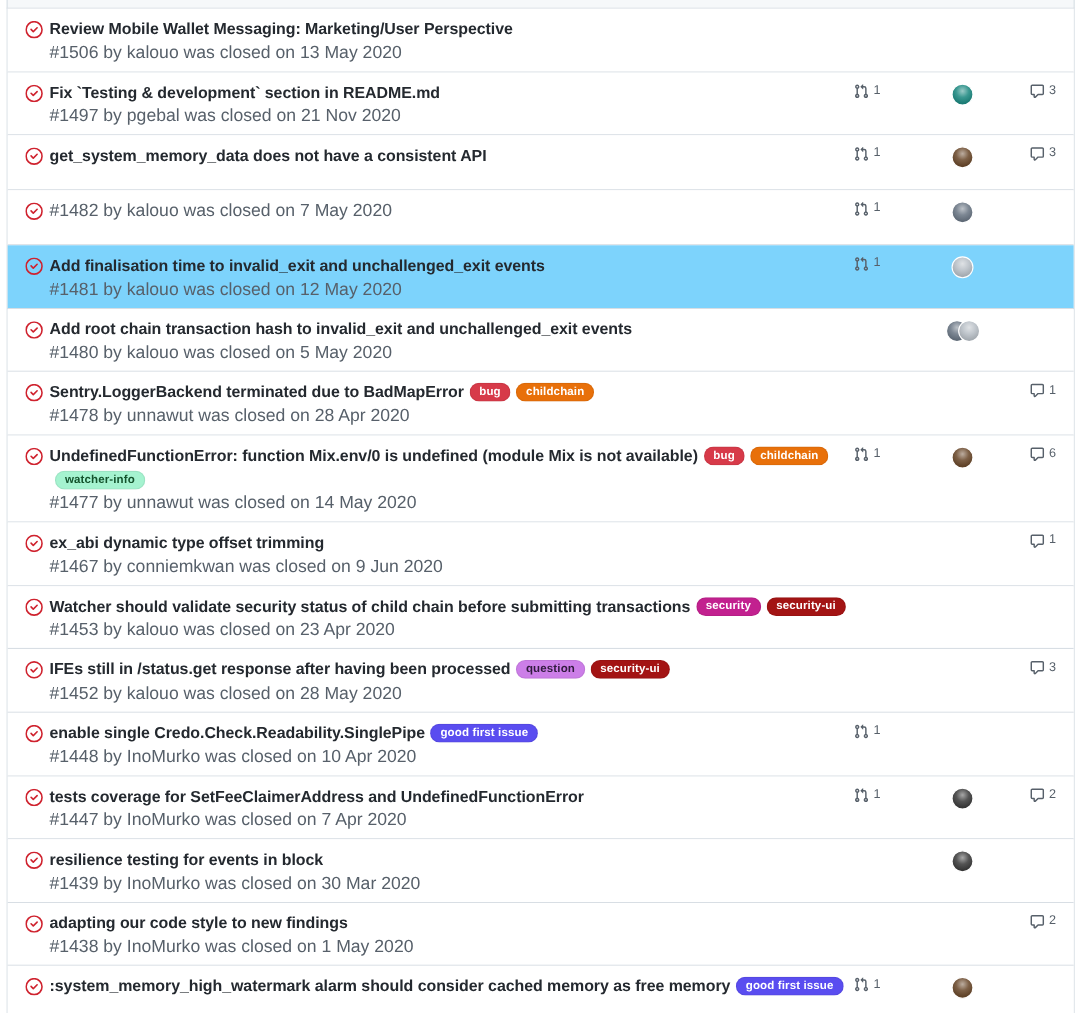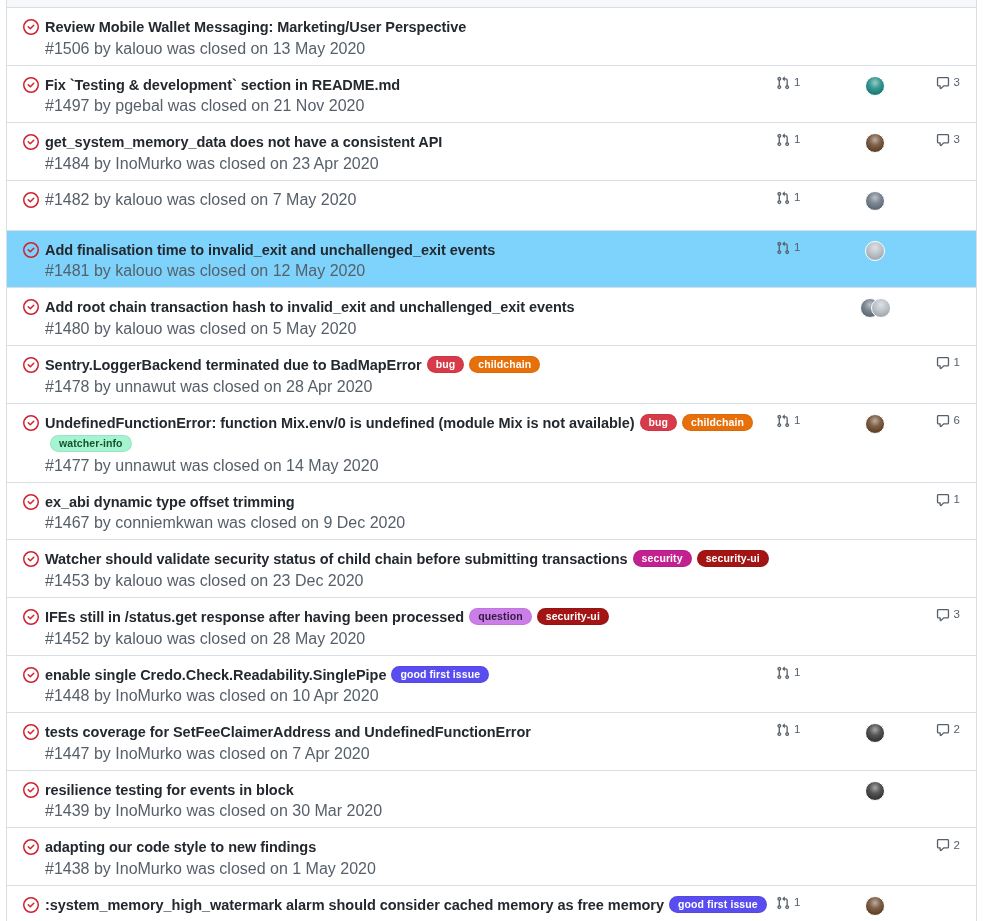--- a/index.html
+++ b/index.html
@@ -204,21 +204,20 @@
         <div class="state-cell">
           <span>
             <svg class="icon-svg" width="16" height="16" viewBox="0 0 16 16" aria-hidden="true">
               <path fill="#cf222e" d="M11.28 6.78a.75.75 0 00-1.06-1.06L7.25 8.69 5.78 7.22a.75.75 0 00-1.06 1.06l2 2a.75.75 0 001.06 0l3.5-3.5z"></path>
               <path fill="#cf222e" d="M16 8A8 8 0 110 8a8 8 0 0116 0zm-1.5 0a6.5 6.5 0 10-13 0 6.5 6.5 0 0013 0z"></path>
             </svg>
           </span>
         </div>
         <div class="main-cell">
           <div class="title-line"><a class="issue-title" href="#">get_system_memory_data does not have a consistent API</a></div>
-          <div class="meta-line">#1484 by InoMurko was closed on 23 Apr 2020</div>
         </div>
         <div class="pr-cell">
           <span>
             <svg class="icon-svg" width="14" height="14" viewBox="0 0 16 16" aria-hidden="true">
               <path fill="#57606a" d="M7.177 3.073L9.573.677A.25.25 0 0110 .854v4.792a.25.25 0 01-.427.177L7.177 3.427a.25.25 0 010-.354zM3.75 2.5a.75.75 0 100 1.5.75.75 0 000-1.5zm-2.25.75a2.25 2.25 0 113 2.122v5.256a2.251 2.251 0 11-1.5 0V5.372A2.25 2.25 0 011.5 3.25zM11 2.5h-1V4h1a1 1 0 011 1v5.628a2.251 2.251 0 101.5 0V5A2.5 2.5 0 0011 2.5zm1 10.25a.75.75 0 111.5 0 .75.75 0 01-1.5 0zM3.75 12a.75.75 0 100 1.5.75.75 0 000-1.5z"></path>
             </svg>
           </span>
           <span class="cnt">1</span>
         </div>
         <div class="avatar-cell">
@@ -375,21 +374,21 @@
         <div class="state-cell">
           <span>
             <svg class="icon-svg" width="16" height="16" viewBox="0 0 16 16" aria-hidden="true">
               <path fill="#cf222e" d="M11.28 6.78a.75.75 0 00-1.06-1.06L7.25 8.69 5.78 7.22a.75.75 0 00-1.06 1.06l2 2a.75.75 0 001.06 0l3.5-3.5z"></path>
               <path fill="#cf222e" d="M16 8A8 8 0 110 8a8 8 0 0116 0zm-1.5 0a6.5 6.5 0 10-13 0 6.5 6.5 0 0013 0z"></path>
             </svg>
           </span>
         </div>
         <div class="main-cell">
           <div class="title-line"><a class="issue-title" href="#">ex_abi dynamic type offset trimming</a></div>
-          <div class="meta-line">#1467 by conniemkwan was closed on 9 Dec 2020</div>
+          <div class="meta-line">#1467 by conniemkwan was closed on 9 Jun 2020</div>
         </div>
         <div class="pr-cell"></div>
         <div class="avatar-cell"></div>
         <div class="comment-cell">
           <span>
             <svg class="icon-svg" width="14" height="14" viewBox="0 0 16 16" aria-hidden="true">
               <path fill="#57606a" d="M2.75 2.5a.25.25 0 00-.25.25v7.5c0 .138.112.25.25.25h2a.75.75 0 01.75.75v2.19l2.72-2.72a.75.75 0 01.53-.22h4.5a.25.25 0 00.25-.25v-7.5a.25.25 0 00-.25-.25H2.75zM1 2.75C1 1.784 1.784 1 2.75 1h10.5c.966 0 1.75.784 1.75 1.75v7.5A1.75 1.75 0 0113.25 12H9.06l-2.573 2.573A1.458 1.458 0 014 13.543V12H2.75A1.75 1.75 0 011 10.25v-7.5z"></path>
             </svg>
           </span>
           <span class="cnt">1</span>
@@ -399,21 +398,21 @@
         <div class="state-cell">
           <span>
             <svg class="icon-svg" width="16" height="16" viewBox="0 0 16 16" aria-hidden="true">
               <path fill="#cf222e" d="M11.28 6.78a.75.75 0 00-1.06-1.06L7.25 8.69 5.78 7.22a.75.75 0 00-1.06 1.06l2 2a.75.75 0 001.06 0l3.5-3.5z"></path>
               <path fill="#cf222e" d="M16 8A8 8 0 110 8a8 8 0 0116 0zm-1.5 0a6.5 6.5 0 10-13 0 6.5 6.5 0 0013 0z"></path>
             </svg>
           </span>
         </div>
         <div class="main-cell">
           <div class="title-line"><a class="issue-title" href="#">Watcher should validate security status of child chain before submitting transactions</a><span class="label" style="background: rgb(194, 33, 143); color: rgb(255, 255, 255);">security</span><span class="label" style="background: rgb(163, 20, 20); color: rgb(255, 255, 255);">security-ui</span></div>
-          <div class="meta-line">#1453 by kalouo was closed on 23 Dec 2020</div>
+          <div class="meta-line">#1453 by kalouo was closed on 23 Apr 2020</div>
         </div>
         <div class="pr-cell"></div>
         <div class="avatar-cell"></div>
         <div class="comment-cell"></div>
       </div>
       <div class="issue-row">
         <div class="state-cell">
           <span>
             <svg class="icon-svg" width="16" height="16" viewBox="0 0 16 16" aria-hidden="true">
               <path fill="#cf222e" d="M11.28 6.78a.75.75 0 00-1.06-1.06L7.25 8.69 5.78 7.22a.75.75 0 00-1.06 1.06l2 2a.75.75 0 001.06 0l3.5-3.5z"></path>

